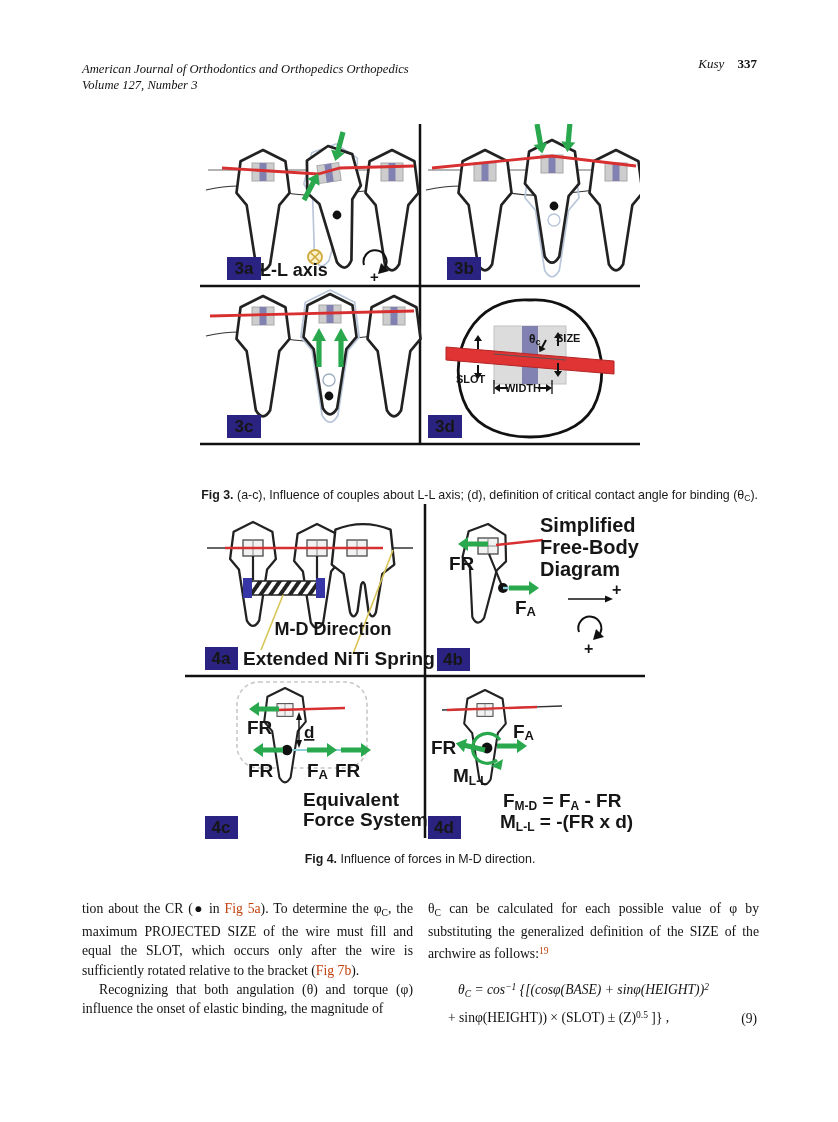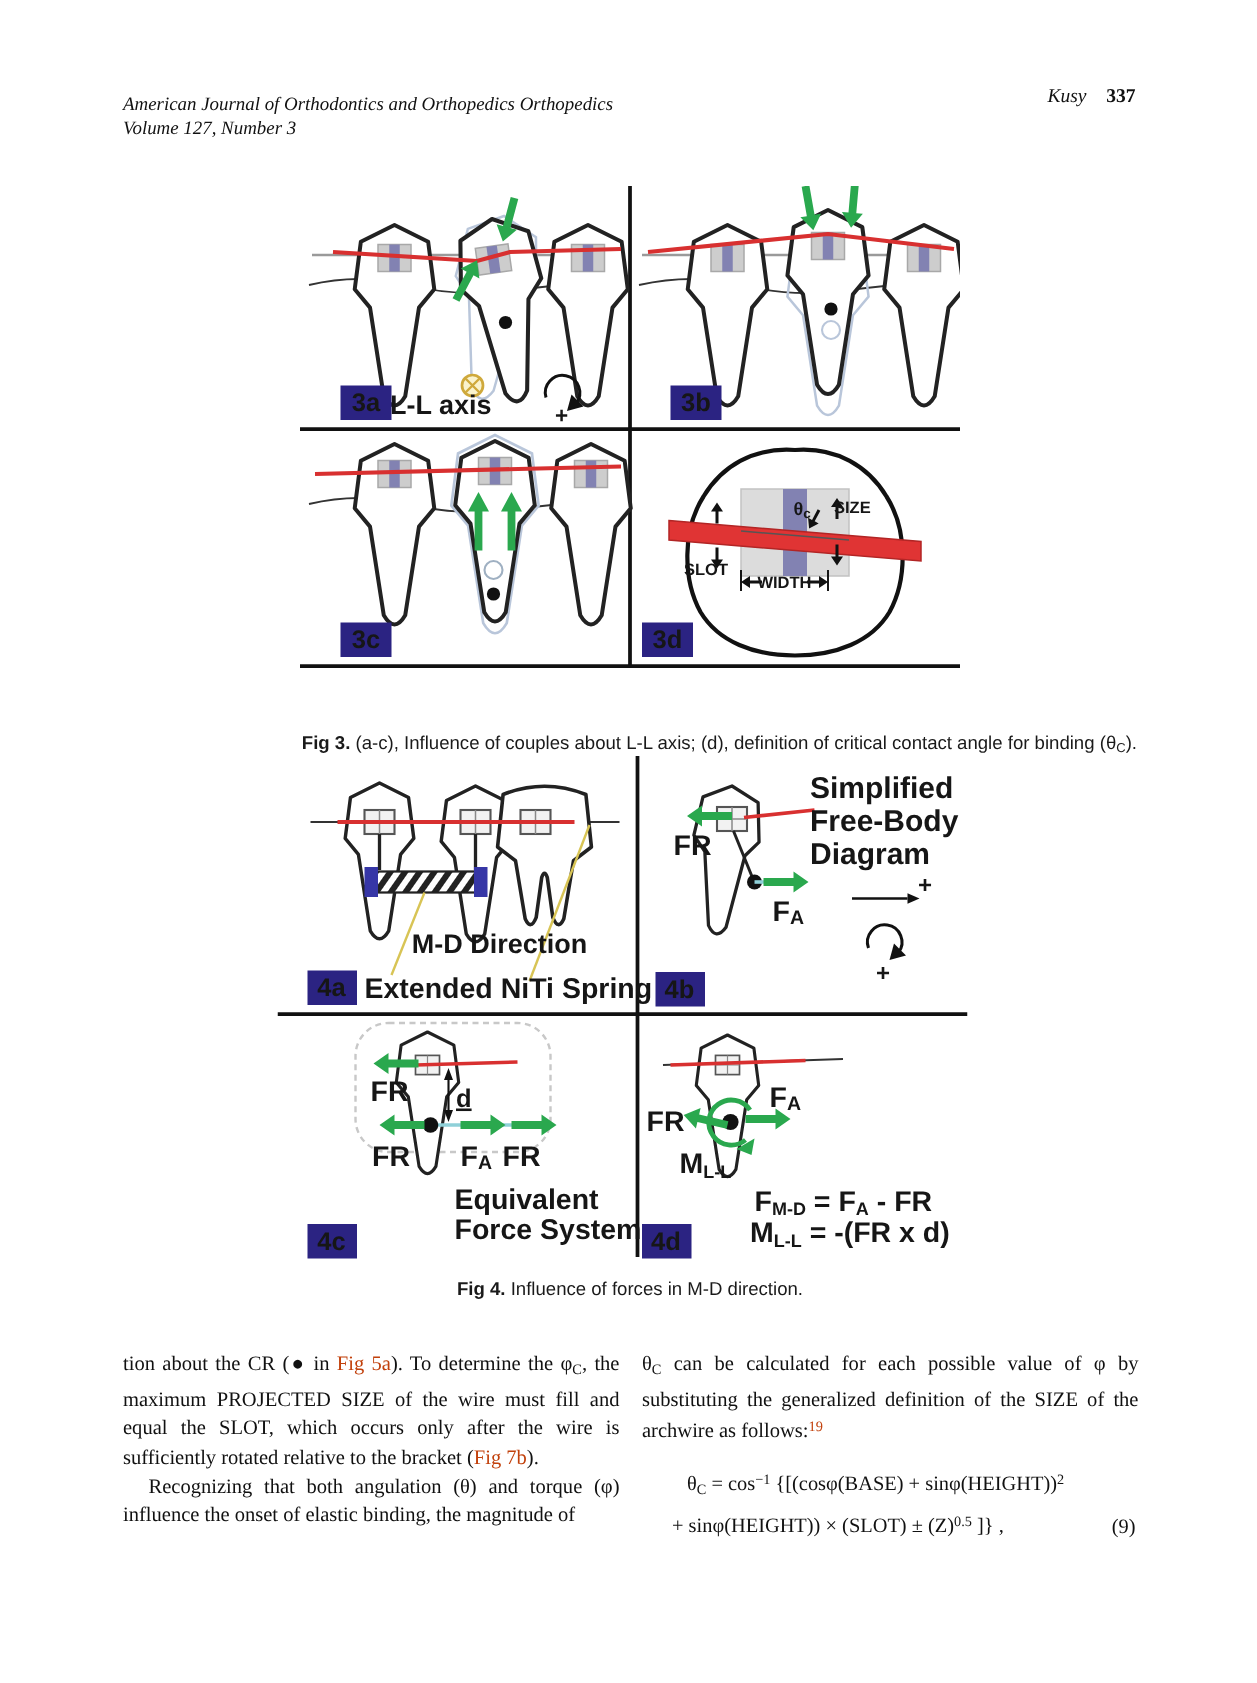--- a/index.html
+++ b/index.html
@@ -20,21 +20,21 @@
   
   .col{position:absolute;top:899px;width:331px;font-size:13.7px;line-height:19.3px;
        text-align:justify;}
   .col-left{left:82px;} .col-right{left:428px;}
   .col p{margin:0;}
   .col p.indent{text-indent:17px;}
   .sub{font-size:0.70em;vertical-align:-0.28em;}
   .sup{font-size:0.70em;vertical-align:0.45em;}
   .link{color:#c2410c;}
   .eq{margin-top:13px;padding-left:20px;position:relative;line-height:21.5px;font-size:13.6px;}
-  .eq .l1{text-indent:10px;}
+  .eq .l1{text-indent:10px;font-style:italic;}
   .eq .eqno{position:absolute;right:2px;bottom:0;}
   
   svg text{font-family:"Liberation Sans",sans-serif;fill:#161616;}
   .figlabel{font-weight:bold;font-size:17px;}
 </style>
 </head>
 <body>
 
 <div class="page">
 

